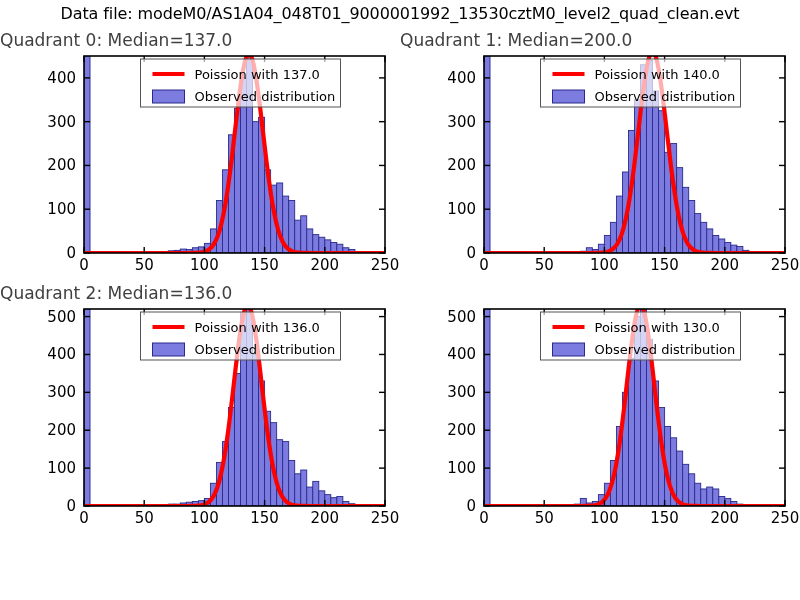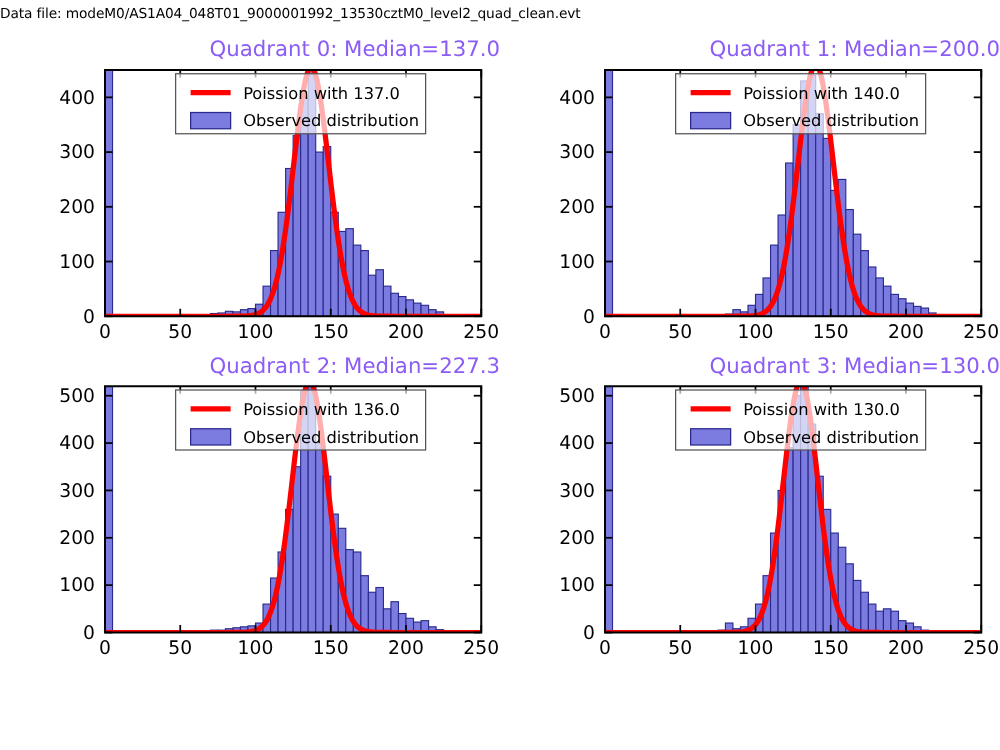--- a/index.html
+++ b/index.html
@@ -7,30 +7,30 @@
   body{
     width:800px;height:600px;
     background:#ffffff;
     font-family:"DejaVu Sans","Liberation Sans",sans-serif;
     overflow:hidden;
   }
   #figure{position:relative;width:800px;height:600px;}
 
   #suptitle{
     position:absolute;left:0;top:4px;width:800px;
-    text-align:left;
-    font-size:11px;color:#000;
+    text-align:center;
+    font-size:16px;color:#000;
     letter-spacing:-0.1px;
     white-space:nowrap;
   }
 
   .subplot{position:absolute;}
   .sp-title{
     position:absolute;left:0;top:0;width:100%;
-    text-align:right;font-size:17px;color:#8b5cf6;white-space:nowrap;
+    text-align:left;font-size:17px;color:#404040;white-space:nowrap;
   }
   svg{display:block;overflow:visible;}
   .ticklabel{font-family:"DejaVu Sans","Liberation Sans",sans-serif;font-size:15px;fill:#000;}
   .legend-text{font-family:"DejaVu Sans","Liberation Sans",sans-serif;font-size:13px;fill:#000;}
   .spine{fill:none;stroke:#000;stroke-width:1.6;}
   .tick{stroke:#000;stroke-width:1.4;}
 </style>
 </head>
 <body>
 
@@ -216,21 +216,21 @@
           <rect x="140.5" y="29" width="200" height="48" fill="#ffffff" fill-opacity="0.68" stroke="#555555" stroke-width="1"></rect>
           <line x1="152.5" y1="44" x2="184.5" y2="44" stroke="#FF0000" stroke-width="4.2"></line>
           <text x="194.5" y="49" class="legend-text">Poission with 140.0</text>
           <rect x="152.5" y="60" width="32" height="13" fill="#7B7BE0" stroke="#2A2A8C" stroke-width="1"></rect>
           <text x="194.5" y="71" class="legend-text">Observed distribution</text>
         </g>
       </svg>
   </div>
 
   <div class="subplot" id="sp2" style="left:0px;top:283px;width:400px;height:290px;">
-    <div class="sp-title">Quadrant 2: Median=227.3</div>
+    <div class="sp-title">Quadrant 2: Median=136.0</div>
     <svg class="plot" width="400" height="262" viewBox="0 0 400 262">
         <defs>
           <clipPath id="clip-quadrant-2">
             <rect x="84" y="26" width="301" height="197"></rect>
           </clipPath>
         </defs>
         <g clip-path="url(#clip-quadrant-2)">
           <g>
             <rect x="84" y="26" width="6.019999999999996" height="197" fill="#7B7BE0" stroke="#2A2A8C" stroke-width="0.9"></rect>
             <rect x="168.28" y="221.10576923076923" width="6.02000000000001" height="1.8942307692307736" fill="#7B7BE0" stroke="#2A2A8C" stroke-width="0.9"></rect>
@@ -312,21 +312,20 @@
           <rect x="140.5" y="29" width="200" height="48" fill="#ffffff" fill-opacity="0.68" stroke="#555555" stroke-width="1"></rect>
           <line x1="152.5" y1="44" x2="184.5" y2="44" stroke="#FF0000" stroke-width="4.2"></line>
           <text x="194.5" y="49" class="legend-text">Poission with 136.0</text>
           <rect x="152.5" y="60" width="32" height="13" fill="#7B7BE0" stroke="#2A2A8C" stroke-width="1"></rect>
           <text x="194.5" y="71" class="legend-text">Observed distribution</text>
         </g>
       </svg>
   </div>
 
   <div class="subplot" id="sp3" style="left:400px;top:283px;width:400px;height:290px;">
-    <div class="sp-title">Quadrant 3: Median=130.0</div>
     <svg class="plot" width="400" height="262" viewBox="0 0 400 262">
         <defs>
           <clipPath id="clip-quadrant-3">
             <rect x="84" y="26" width="301" height="197"></rect>
           </clipPath>
         </defs>
         <g clip-path="url(#clip-quadrant-3)">
           <g>
             <rect x="84" y="26" width="6.019999999999996" height="197" fill="#7B7BE0" stroke="#2A2A8C" stroke-width="0.9"></rect>
             <rect x="168.28" y="221.86346153846154" width="6.02000000000001" height="1.1365384615384642" fill="#7B7BE0" stroke="#2A2A8C" stroke-width="0.9"></rect>

